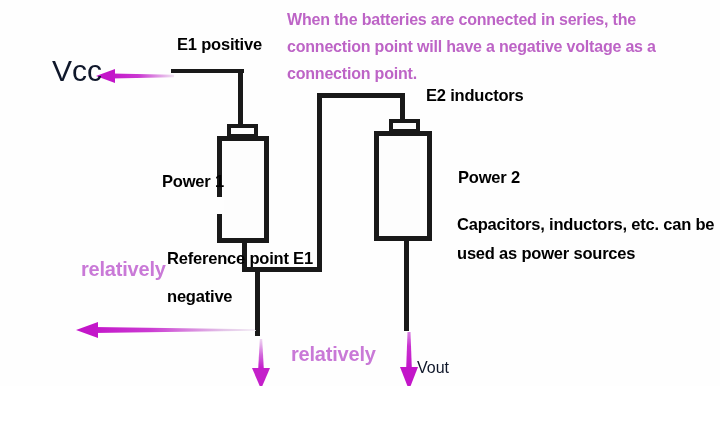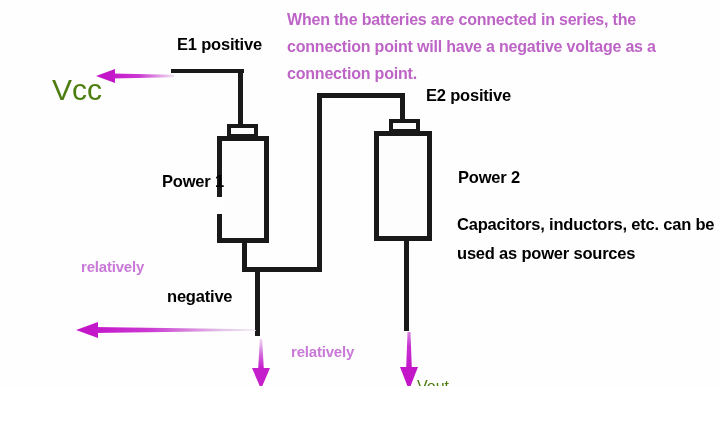--- a/index.html
+++ b/index.html
@@ -14,30 +14,30 @@
     border:5px solid #191919; box-sizing:border-box;
   }
   .battery.cap { border-width:4px; }
   .gap-patch { position:absolute; background:#fefefe; }
   .lbl {
     position:absolute; font-size:16.5px; font-weight:700;
     letter-spacing:-0.2px; color:#000000; white-space:nowrap; line-height:19px;
   }
   .big {
     position:absolute; font-size:30px; font-weight:400;
-    color:#4d7c0f; white-space:nowrap; line-height:32px; letter-spacing:0;margin-top:19px;
+    color:#0f172a; white-space:nowrap; line-height:32px; letter-spacing:0;
   }
   .vout-size { font-size:16px; }
   .annotation {
     position:absolute; left:287px; top:6px;
     font-size:16px; font-weight:600; letter-spacing:-0.2px;
     line-height:27px; white-space:nowrap;
   }
   .rel {
-    position:absolute; font-size:15px; font-weight:600;
+    position:absolute; font-size:20px; font-weight:600;
     letter-spacing:-0.2px; white-space:nowrap;
   }
   .arrow { position:absolute; }
   .speck { position:absolute; background:rgba(40,40,40,0.12); }
 </style>
 </head>
 <body>
 
 <div class="canvas">
 
@@ -108,23 +108,24 @@
   </svg>
 
   <div class="annotation" style="color:#bd64c6;">
     <div>When the batteries are connected in series, the</div>
     <div>connection point will have a negative voltage as a</div>
     <div>connection point.</div>
   </div>
 
   <div class="big" style="left:52px; top:55px;">Vcc</div>
   <div class="lbl" style="left:177px; top:35px;">E1 positive</div>
-  <div class="lbl" style="left:426px; top:86px;">E2 positive</div>
+  <div class="lbl" style="left:426px; top:86px;">E2 inductors</div>
   <div class="lbl" style="left:137px; top:172px;margin-left:25px;">Power 1</div>
   <div class="lbl" style="left:458px; top:168px;text-align:right;">Power 2</div>
+  <div class="lbl" style="left:167px; top:249px;">Reference point E1</div>
   <div class="lbl" style="left:167px; top:275px;margin-top:12px;">negative</div>
   <div class="lbl" style="left:457px; top:244px;">used as power sources</div>
   <div class="lbl" style="left:457px; top:215px;">Capacitors, inductors, etc. can be</div>
   <div class="big vout-size" style="left:417px; top:352px;">Vout</div>
 
   <div class="rel" style="left:81px; top:258px; color:#c979d7;">relatively</div>
   <div class="rel" style="left:291px; top:343px; color:#c979d7;">relatively</div>
 
   <div class="speck" style="left:585px; top:391px; width:38px; height:2px; transform:rotate(-7deg);"></div>
   <div class="speck" style="left:630px; top:397px; width:5px; height:3px;"></div>

